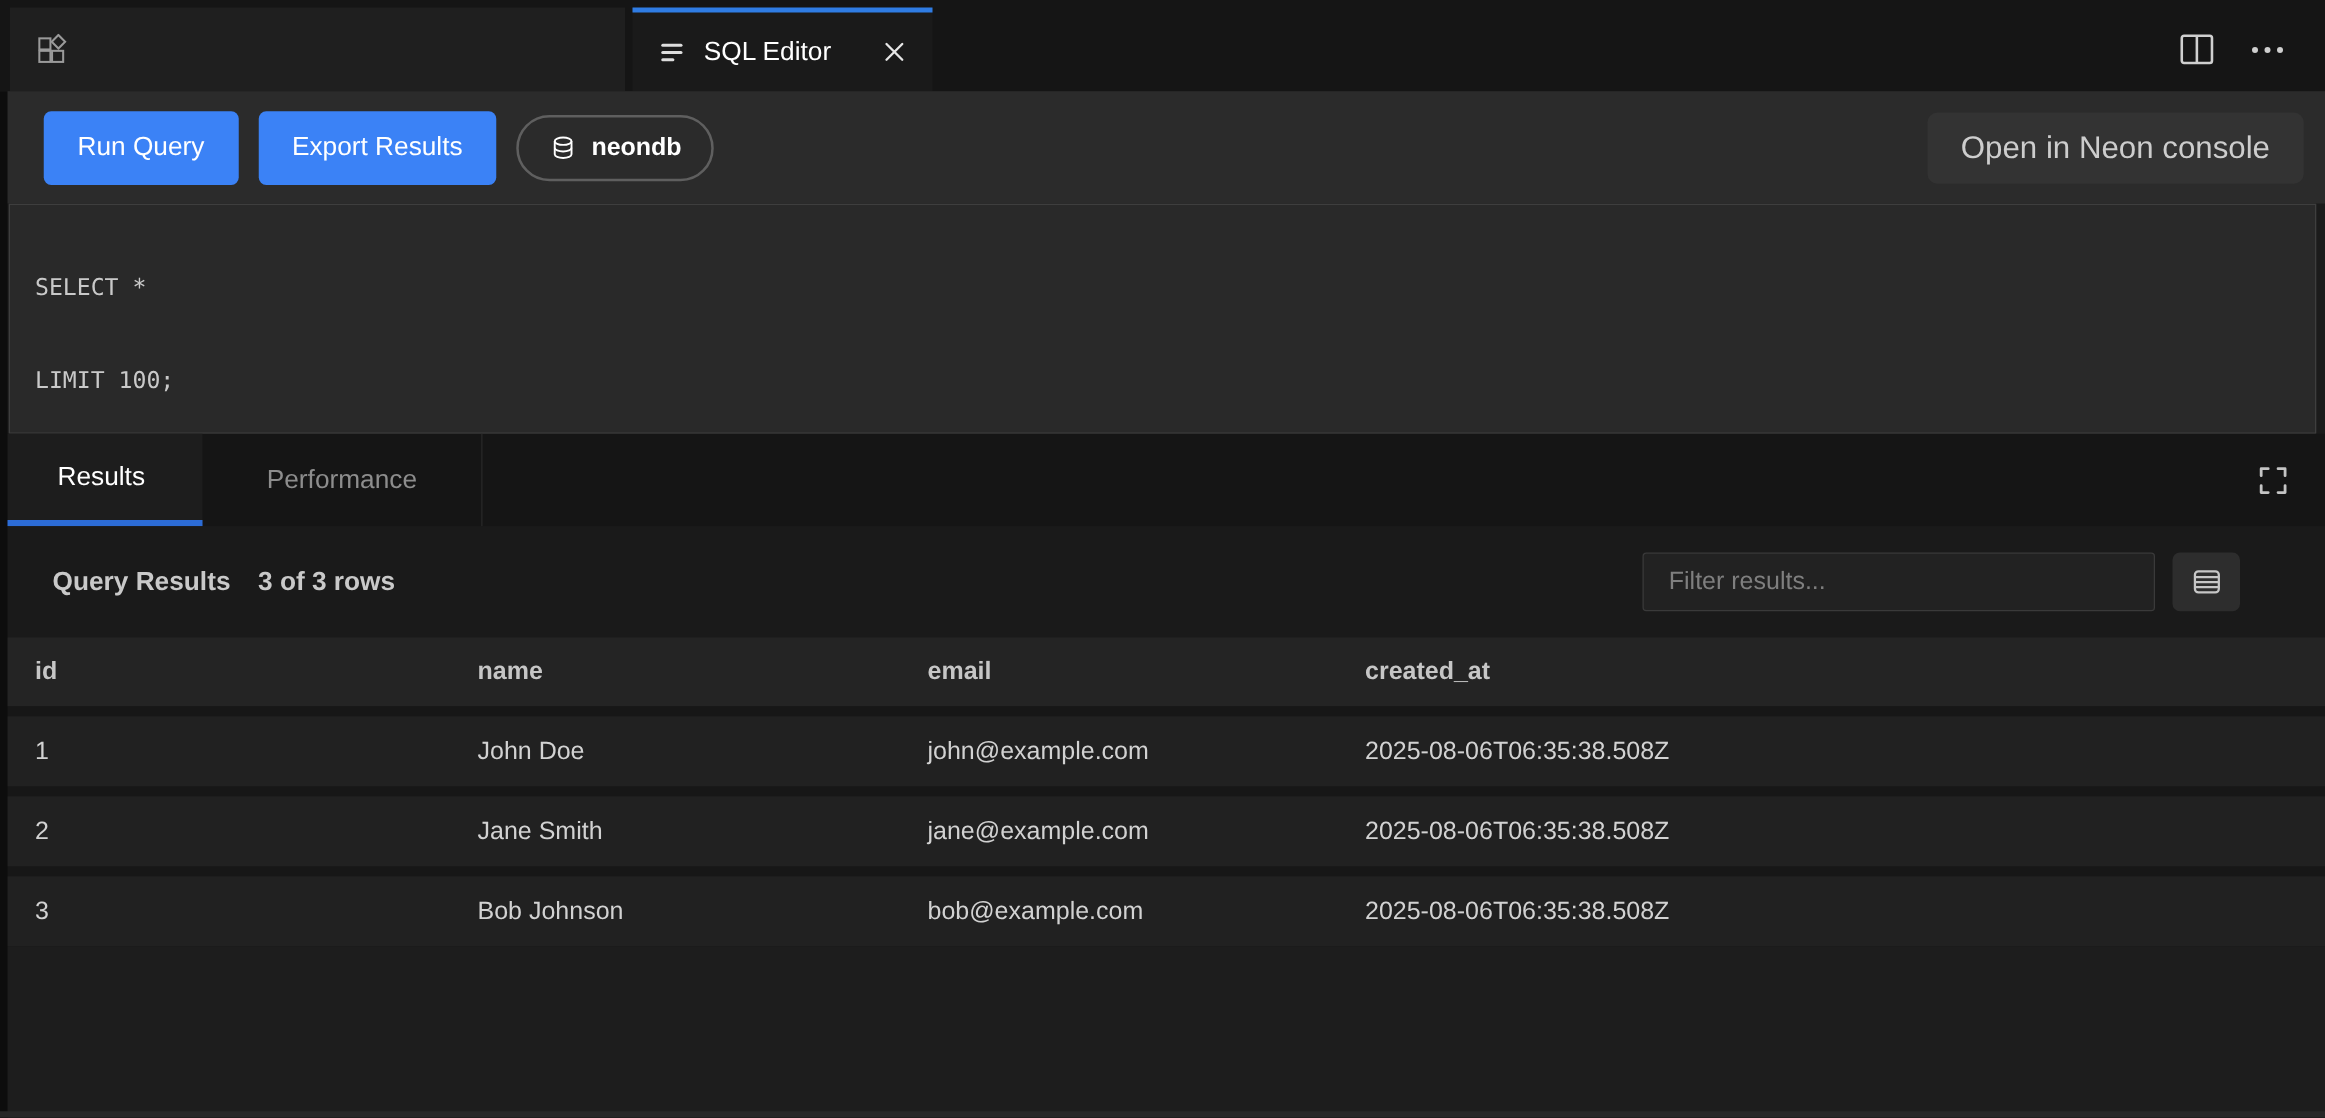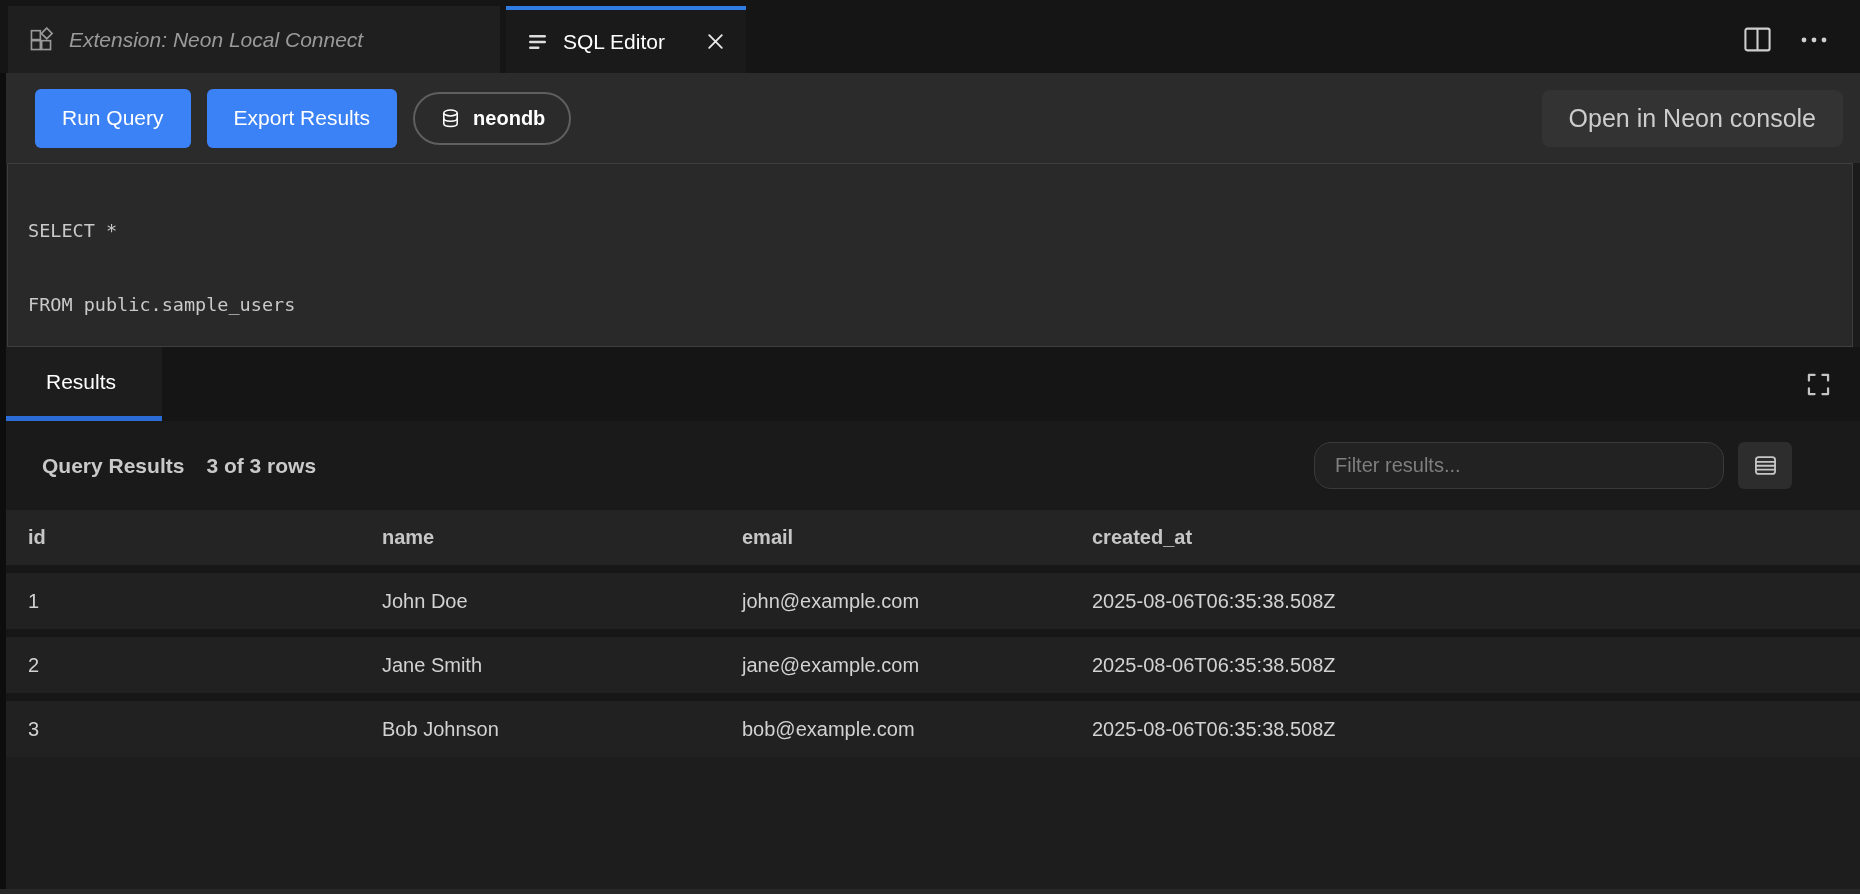--- a/index.html
+++ b/index.html
@@ -169,21 +169,21 @@
     flex: none;
   }
   .rtitle { font-size: 21px; font-weight: bold; color: #c9c9c9; }
   .rcount { margin-left: 22px; font-size: 21px; font-weight: bold; color: #c9c9c9; }
   .filter-input {
     margin-left: auto;
     width: 410px;
     height: 47px;
     background: #222222;
     border: 1px solid #3a3a3a;
-    border-radius: 17px;
+    border-radius: 3px;
     padding: 0 20px;
     color: #ffffff;
     font-size: 20px;
     font-family: "Liberation Sans", sans-serif;
     outline: none;
   }
   .filter-input::placeholder { color: #7f7f7f; }
   .icon-btn {
     width: 54px;
     height: 47px;
@@ -251,21 +251,20 @@
 <div class="tabbar">
   <div class="tab tab-ext">
     <span>
       <svg width="26" height="26" viewBox="0 0 24 24" fill="none" stroke="#9a9a9a" stroke-width="1.5">
         <rect x="3.2" y="3.4" width="8.2" height="8.2"></rect>
         <rect x="3.2" y="12.6" width="8.2" height="8.2"></rect>
         <rect x="12.6" y="12.6" width="8.2" height="8.2"></rect>
         <rect x="13.8" y="2.4" width="7" height="7" transform="rotate(45 17.3 5.9)"></rect>
       </svg>
     </span>
-    <span>Extension: Neon Local Connect</span>
   </div>
 
   <div class="tab tab-sql">
     <span>
       <svg width="24" height="24" viewBox="0 0 24 24" fill="#dddddd">
         <rect x="3" y="5" width="17" height="2.4" rx="1.2"></rect>
         <rect x="3" y="10.8" width="17" height="2.4" rx="1.2"></rect>
         <rect x="3" y="16.6" width="10.5" height="2.4" rx="1.2"></rect>
       </svg>
     </span>
@@ -306,27 +305,27 @@
       </svg>
     </span>
     <span>neondb</span>
   </div>
   <button class="btn-subtle">Open in Neon console</button>
 </div>
 
 <div class="editor-band">
   <div class="editor">
     <div>SELECT *</div>
-    <div>FROM public.sample_users</div>
     <div>LIMIT 100;</div>
   </div>
 </div>
 
 <div class="rtabbar">
   <div class="rtab rtab-results">Results</div>
+  <div class="rtab rtab-perf">Performance</div>
   <span class="expand-btn">
     <svg width="27" height="27" viewBox="0 0 24 24" fill="none" stroke="#c4c4c4" stroke-width="2" stroke-linecap="round" stroke-linejoin="round">
       <path d="M3.5 8.5 v-5 h5"></path>
       <path d="M15.5 3.5 h5 v5"></path>
       <path d="M20.5 15.5 v5 h-5"></path>
       <path d="M8.5 20.5 h-5 v-5"></path>
     </svg>
   </span>
 </div>
 

